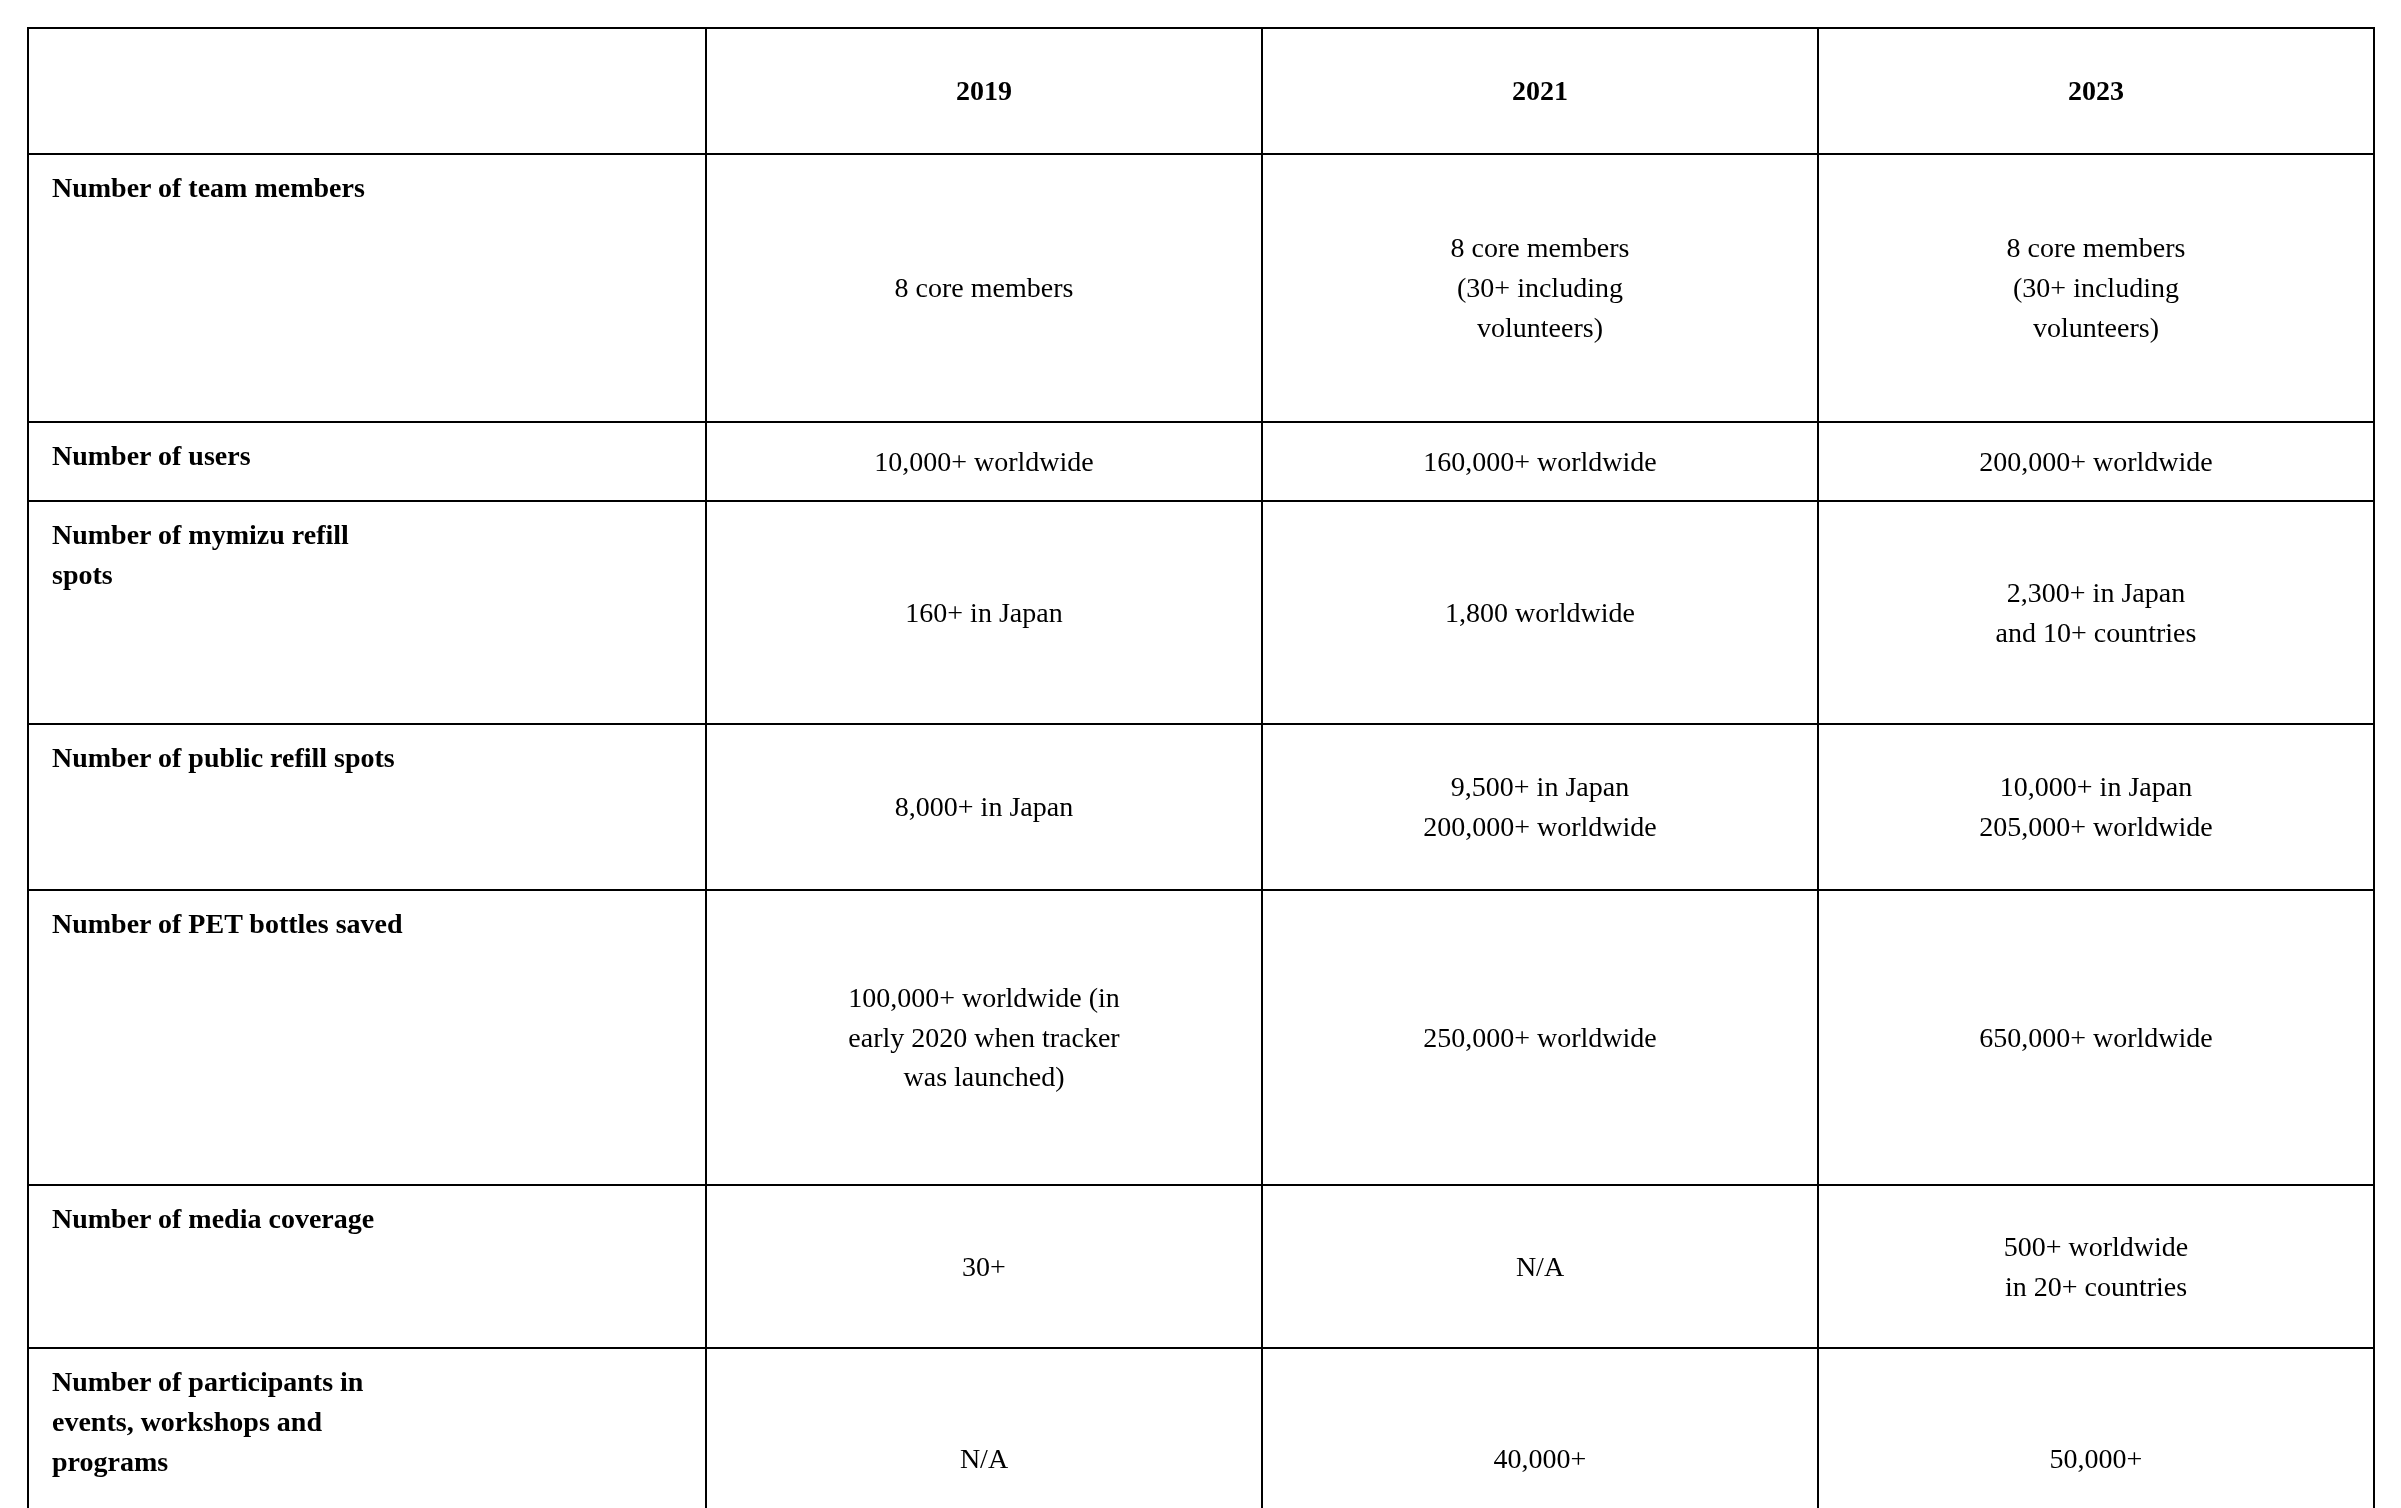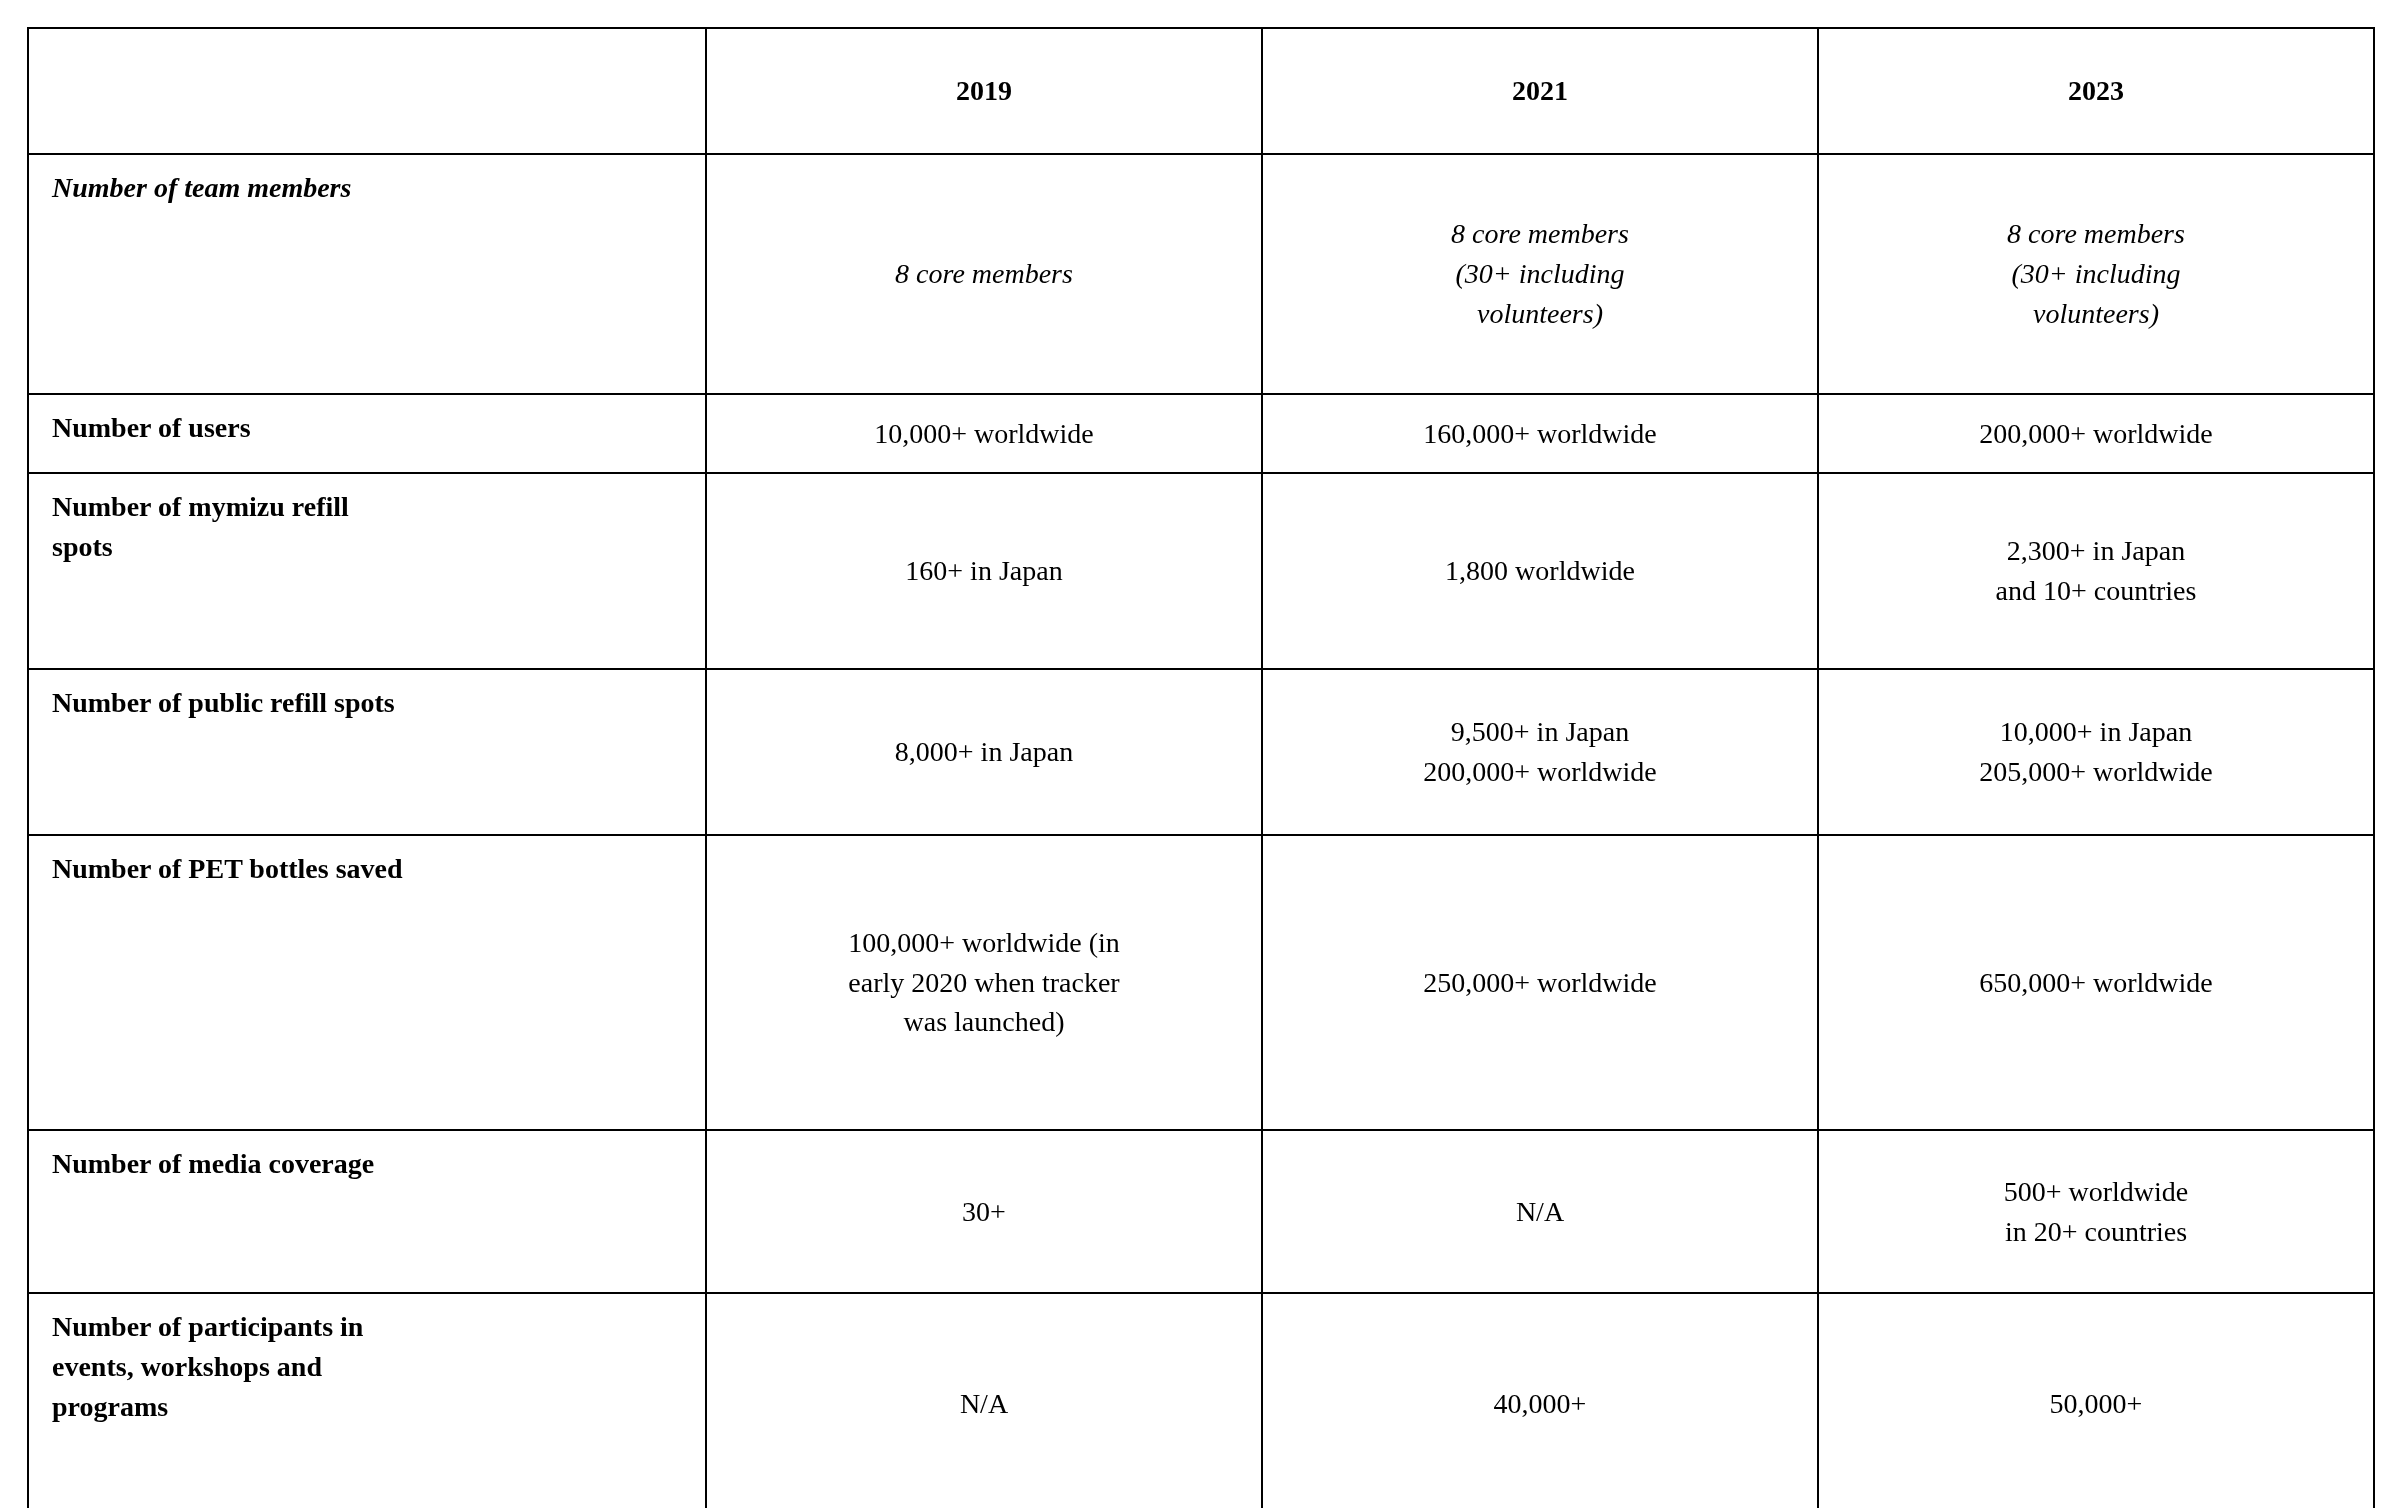--- a/index.html
+++ b/index.html
@@ -33,23 +33,23 @@
 
   
   tr.header-row { height: 126px; }
   tr.header-row th {
     font-weight: bold;
     text-align: center;
     vertical-align: middle;
   }
 
   
-  tbody tr:nth-child(1) { height: 240px; font-style: italic; }
+  tbody tr:nth-child(1) { height: 268px; }
   tbody tr:nth-child(2) { height: 79px; }
-  tbody tr:nth-child(3) { height: 196px; }
+  tbody tr:nth-child(3) { height: 223px; }
   tbody tr:nth-child(4) { height: 166px; }
   tbody tr:nth-child(5) { height: 295px; }
   tbody tr:nth-child(6) { height: 163px; }
   tbody tr:nth-child(7) { height: 222px; }
 
   td.row-label {
     font-weight: bold;
     text-align: left;
     vertical-align: top;
     padding: 13.4px 12px 12px 23px;

